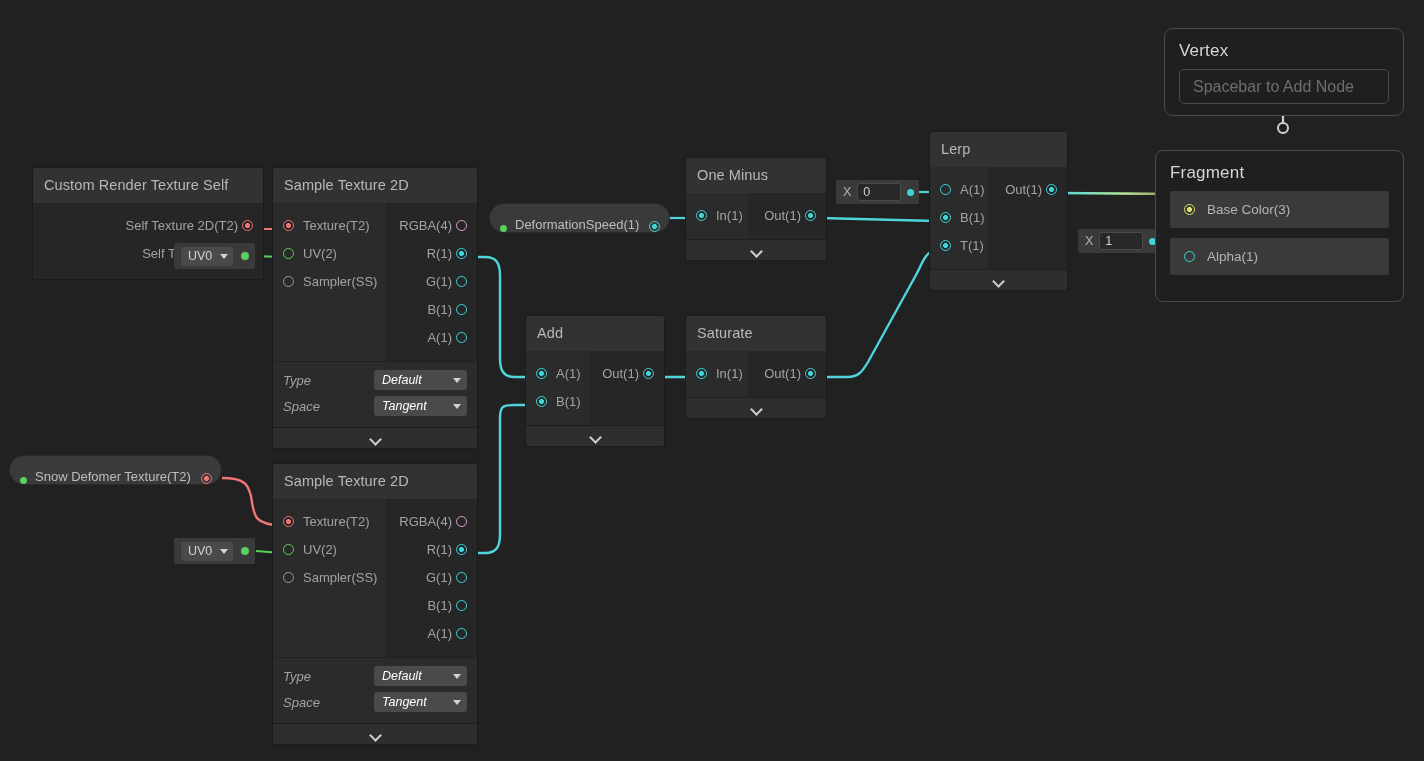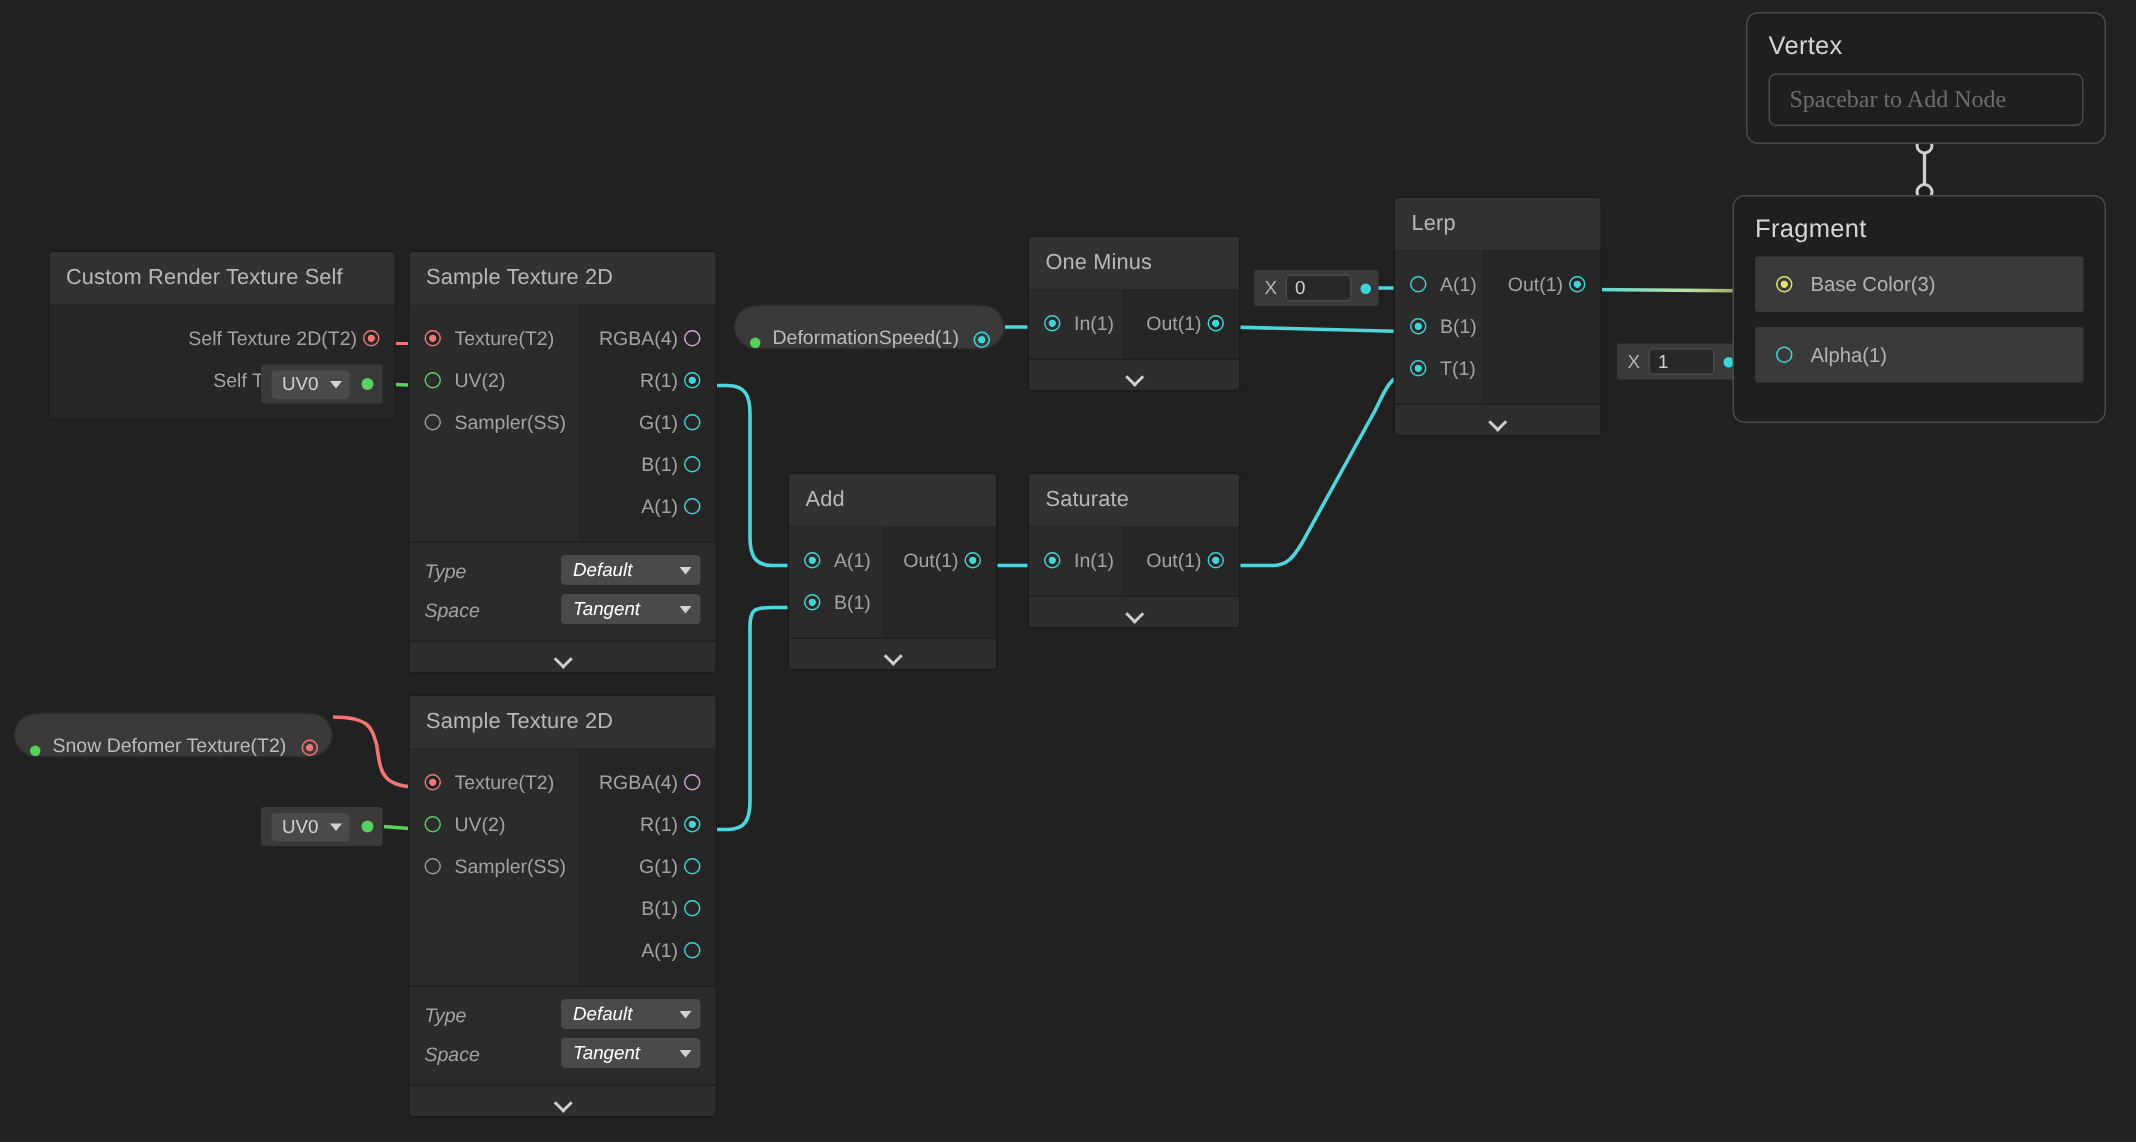--- a/index.html
+++ b/index.html
@@ -56,25 +56,25 @@
   .valuewidget .vfield{background:#282828;border:1px solid #494949;border-radius:3px;height:18px;min-width:44px;
         display:flex;align-items:center;padding:0 5px;color:#cfcfcf;font-size:12.5px;box-sizing:border-box;}
   .valuewidget .odot{width:7px;height:7px;border-radius:50%;background:#3fd4d8;}
 
   
   .uvwidget{position:absolute;background:#3a3a3a;border-radius:2px;height:26px;display:flex;align-items:center;padding:0 6px 0 7px;gap:8px;}
   .uvwidget .uvsel{background:#4a4a4a;border-radius:3px;height:19px;display:flex;align-items:center;gap:8px;padding:0 5px 0 7px;color:#d2d2d2;font-size:12.5px;}
   .uvwidget .udot{width:8px;height:8px;border-radius:50%;background:#59d15d;}
 
   
-  .master{position:absolute;background:#1f1f1f;border:1px solid #4a4a4a;border-radius:8px;}
+  .master{position:absolute;background:#1f1f1f;border:1px solid #4a4a4a;border-radius:8px;margin-top:20px;}
   .master-title{color:#d5d5d5;font-size:17px;padding:12px 0 8px 14px;letter-spacing:.2px;}
   .master-slot{background:#3a3a3a;border-radius:2px;margin:0 14px 10px 14px;height:37px;display:flex;align-items:center;padding-left:14px;gap:12px;}
   .master-slot .slabel{font-size:13.5px;color:#b4b4b4;}
-  .ghost-slot{border:1px solid #4a4a4a;border-radius:5px;margin:0 14px 14px 14px;height:33px;display:flex;align-items:center;padding-left:13px;color:#6e6e6e;font-size:16px;font-family:Liberation Serif, serif;}
+  .ghost-slot{border:1px solid #4a4a4a;border-radius:5px;margin:0 14px 14px 14px;height:33px;display:flex;align-items:center;padding-left:13px;color:#6e6e6e;font-size:16px;}
 </style>
 </head>
 <body>
 
 <div id="canvas">
 
   <svg id="wires" viewBox="0 0 1424 761">
     <defs>
       <linearGradient id="gradLerpBase" x1="0" y1="0" x2="1" y2="0">
         <stop offset="0" stop-color="#4fd6dd"></stop>
@@ -194,21 +194,21 @@
           <span>Tangent</span>
           <span class="caret"></span>
         </div>
       </div>
     </div>
     <div class="node-footer">
       <span class="chev"></span>
     </div>
   </div>
 
-  <div class="pill" style="left:10px;top:476px;">
+  <div class="pill" style="left:10px;top:456px;">
     <span class="pdot"></span>
     <span class="ptext">Snow Defomer Texture(T2)</span>
     <span class="dot red filled" style="background:radial-gradient(circle,#f07575 0 2.2px,#3a3a3a 2.6px 100%);"></span>
   </div>
 
   <div class="uvwidget" style="left:174px;top:538px;">
     <div class="uvsel">
       <span>UV0</span>
       <span class="caret"></span>
     </div>

